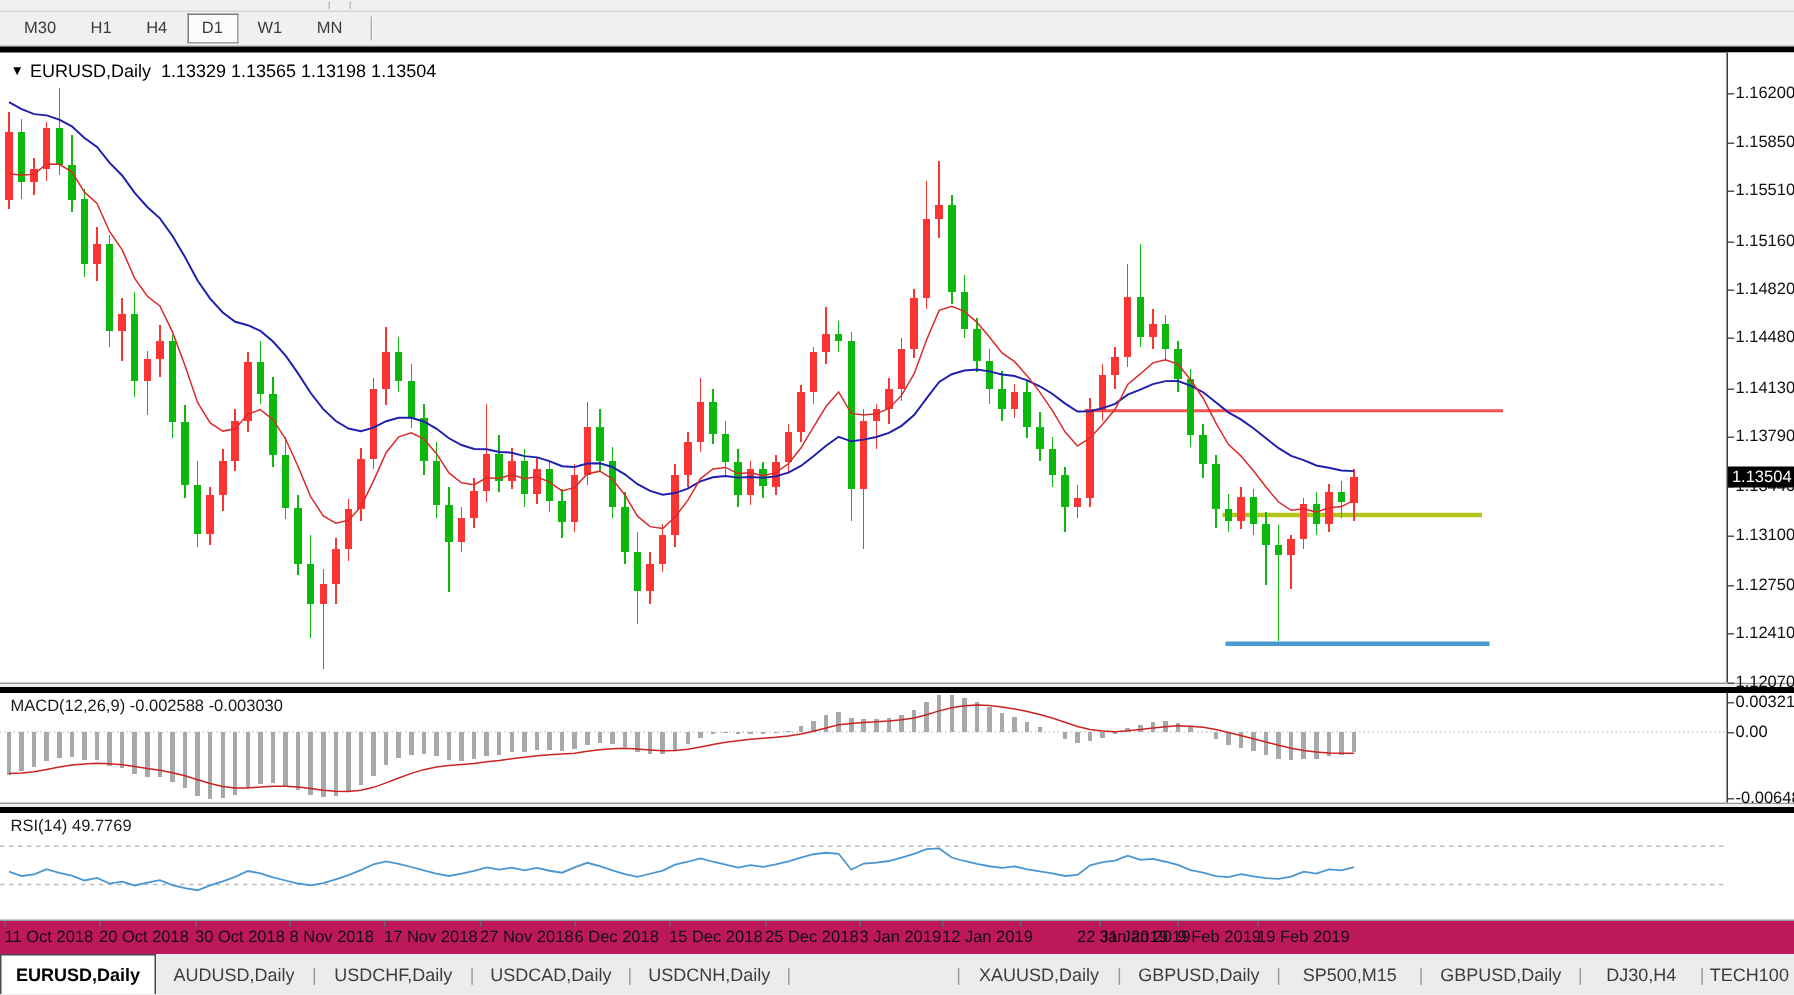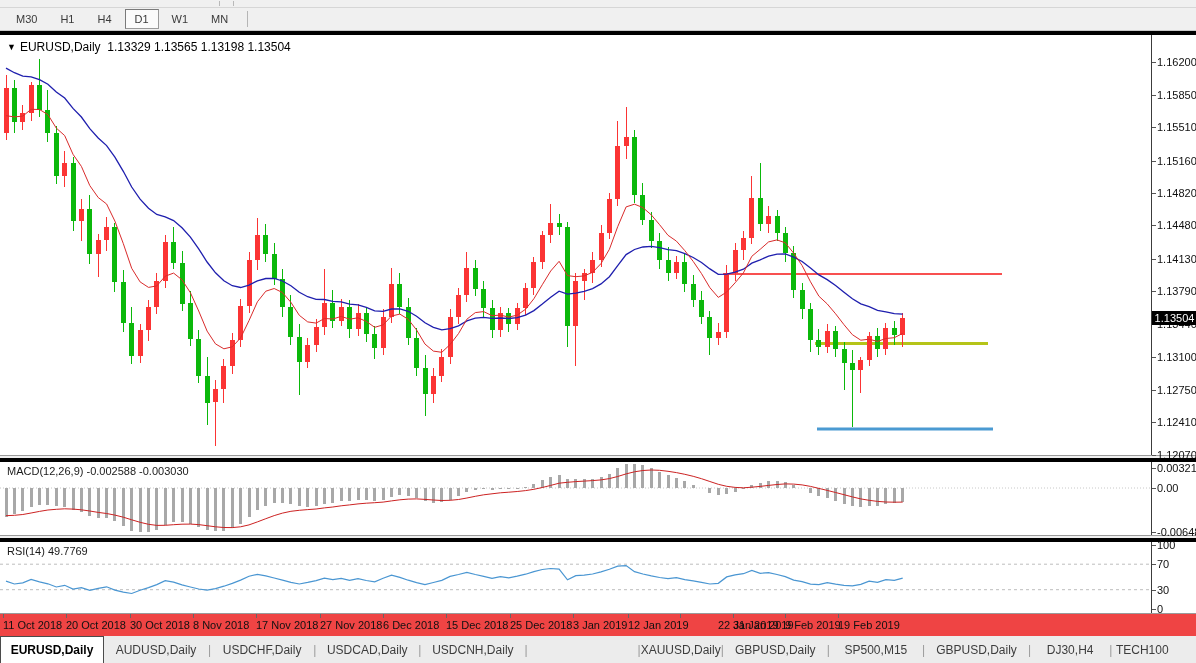--- a/index.html
+++ b/index.html
@@ -19,21 +19,21 @@
   #rsi-panel{top:538px;height:76px;}
   .y-axis{position:absolute;left:1151px;top:0;bottom:0;width:45px;border-left:1px solid #3c3c3c;background:#fff;}
   .tick-label{position:absolute;left:5px;font-size:11px;color:#101010;white-space:nowrap;}
   .tick-dash{position:absolute;left:0;width:4px;height:1px;background:#555;}
   #price-badge{position:absolute;left:0;width:45px;height:14px;background:#000;color:#fff;font-size:11px;line-height:14px;text-align:center;}
   #chart-title{position:absolute;left:7px;top:5px;font-size:12px;color:#000;white-space:nowrap;}
   #title-tri{display:inline-block;font-size:9px;color:#000;margin-right:4px;transform:translateY(-1px);}
   .ind-label{position:absolute;left:7px;top:3px;font-size:11px;color:#1a1a1a;white-space:nowrap;}
   svg{position:absolute;left:0;top:0;}
   
-  #date-axis{position:absolute;left:0;top:614px;width:1196px;height:22px;background:#ef4444;border-bottom:1px solid #bdbdbd;}
+  #date-axis{position:absolute;left:0;top:614px;width:1196px;height:22px;background:#be185d;border-bottom:1px solid #bdbdbd;}
   .date-label{position:absolute;top:5px;font-size:11px;color:#111;white-space:nowrap;}
   .date-tick{position:absolute;top:0;width:1px;height:4px;background:#666;}
   
   #tabbar{position:absolute;left:0;top:636px;width:1196px;height:27px;background:#ececec;display:flex;align-items:stretch;overflow:hidden;}
   .tab{display:flex;align-items:center;justify-content:center;font-size:12px;color:#3d3d3d;white-space:nowrap;overflow:hidden;box-sizing:border-box;flex:0 0 auto;}
   .tab.active{background:#ffffff;border:1px solid #4b4b4b;border-bottom:none;font-weight:bold;color:#000;}
   .tab-divider{display:flex;align-items:center;color:#9a9a9a;font-size:12px;flex:0 0 auto;}
 </style>
 </head>
 <body>
@@ -435,30 +435,20 @@
       </div>
   </div>
 
   <div id="rsi-panel" class="panel">
     <svg id="rsi-svg" width="1151" height="74">
         <line x1="0" y1="22.2" x2="1151" y2="22.2" stroke="#bdbdbd" stroke-width="1" stroke-dasharray="3,3"></line>
         <line x1="0" y1="47.7" x2="1151" y2="47.7" stroke="#bdbdbd" stroke-width="1" stroke-dasharray="3,3"></line>
         <polyline points="6.0,39.1 14.4,42.0 22.8,40.9 31.1,37.5 39.5,39.9 47.9,41.8 56.3,45.0 64.7,43.3 73.0,47.1 81.4,45.7 89.8,48.3 98.2,46.4 106.6,44.8 114.9,48.1 123.3,50.1 131.7,51.5 140.1,48.3 148.5,45.6 156.8,42.6 165.2,38.7 173.6,40.2 182.0,42.9 190.4,45.0 198.7,47.0 207.1,48.2 215.5,46.7 223.9,44.2 232.3,41.4 240.6,38.1 249.0,34.2 257.4,32.3 265.8,33.9 274.2,36.0 282.5,38.2 290.9,40.4 299.3,42.0 307.7,40.4 316.1,38.6 324.4,36.2 332.8,37.7 341.2,36.4 349.6,38.3 358.0,36.6 366.3,38.5 374.7,39.8 383.1,36.3 391.5,33.2 399.9,35.4 408.2,38.2 416.6,40.7 425.0,42.6 433.4,40.5 441.8,38.4 450.1,34.4 458.5,32.5 466.9,30.3 475.3,32.5 483.7,34.4 492.0,36.4 500.4,34.7 508.8,35.9 517.2,34.2 525.6,32.2 533.9,29.7 542.3,27.5 550.7,26.5 559.1,27.2 567.5,37.8 575.8,33.7 584.2,33.1 592.6,32.0 601.0,29.8 609.4,27.3 617.7,24.1 626.1,23.6 634.5,29.7 642.9,32.0 651.3,33.9 659.6,35.5 668.0,36.6 676.4,35.6 684.8,37.6 693.2,38.9 701.5,40.3 709.9,42.0 718.3,41.3 726.7,34.9 735.1,32.8 743.4,31.7 751.8,28.4 760.2,31.3 768.6,30.6 777.0,32.5 785.3,34.6 793.7,38.1 802.1,39.7 810.5,42.1 818.9,42.7 827.2,40.7 835.6,42.2 844.0,43.4 852.4,43.9 860.8,42.4 869.1,39.1 877.5,40.4 885.9,37.6 894.3,38.3 902.7,36.1" fill="none" stroke="#4a96d2" stroke-width="1.2"></polyline>
       </svg>
     <div class="ind-label"><span>RSI(14)</span> <span>49.7769</span></div>
-    <div class="y-axis" id="rsi-axis">
-        <div class="tick-label" style="top: -2.9px;">100</div>
-        <div class="tick-dash" style="top: 3.1px;"></div>
-        <div class="tick-label" style="top: 16.21px;">70</div>
-        <div class="tick-dash" style="top: 22.21px;"></div>
-        <div class="tick-label" style="top: 41.69px;">30</div>
-        <div class="tick-dash" style="top: 47.69px;"></div>
-        <div class="tick-label" style="top: 60.8px;">0</div>
-        <div class="tick-dash" style="top: 66.8px;"></div>
-      </div>
   </div>
 
   <div id="date-axis">
       <div class="date-tick" style="left: 3px;"></div>
       <div class="date-label" style="left: 3px;">11 Oct 2018</div>
       <div class="date-tick" style="left: 66px;"></div>
       <div class="date-label" style="left: 66px;">20 Oct 2018</div>
       <div class="date-tick" style="left: 130px;"></div>
       <div class="date-label" style="left: 130px;">30 Oct 2018</div>
       <div class="date-tick" style="left: 193px;"></div>
@@ -493,21 +483,21 @@
         <span class="tab" style="width: 104px;">AUDUSD,Daily</span>
         <span class="tab-divider">|</span>
         <span class="tab" style="width: 102px;">USDCHF,Daily</span>
         <span class="tab-divider">|</span>
         <span class="tab" style="width: 102px;">USDCAD,Daily</span>
         <span class="tab-divider">|</span>
         <span class="tab" style="width: 103px;">USDCNH,Daily</span>
         <span class="tab-divider">|</span>
         <span class="tab" style="width: 110px; margin-top: 32px;">USDJPY,Weekly</span>
         <span class="tab-divider">|</span>
-        <span class="tab" style="width: 80px;">XAUUSD,Daily</span>
+        <span class="tab" style="width: 104px;">XAUUSD,Daily</span>
         <span class="tab-divider">|</span>
         <span class="tab" style="width: 103px;">GBPUSD,Daily</span>
         <span class="tab-divider">|</span>
         <span class="tab" style="width: 92px;">SP500,M15</span>
         <span class="tab-divider">|</span>
         <span class="tab" style="width: 103px;">GBPUSD,Daily</span>
         <span class="tab-divider">|</span>
         <span class="tab" style="width: 78px;">DJ30,H4</span>
         <span class="tab-divider">|</span>
         <span class="tab" style="width: 60px;">TECH100</span>

